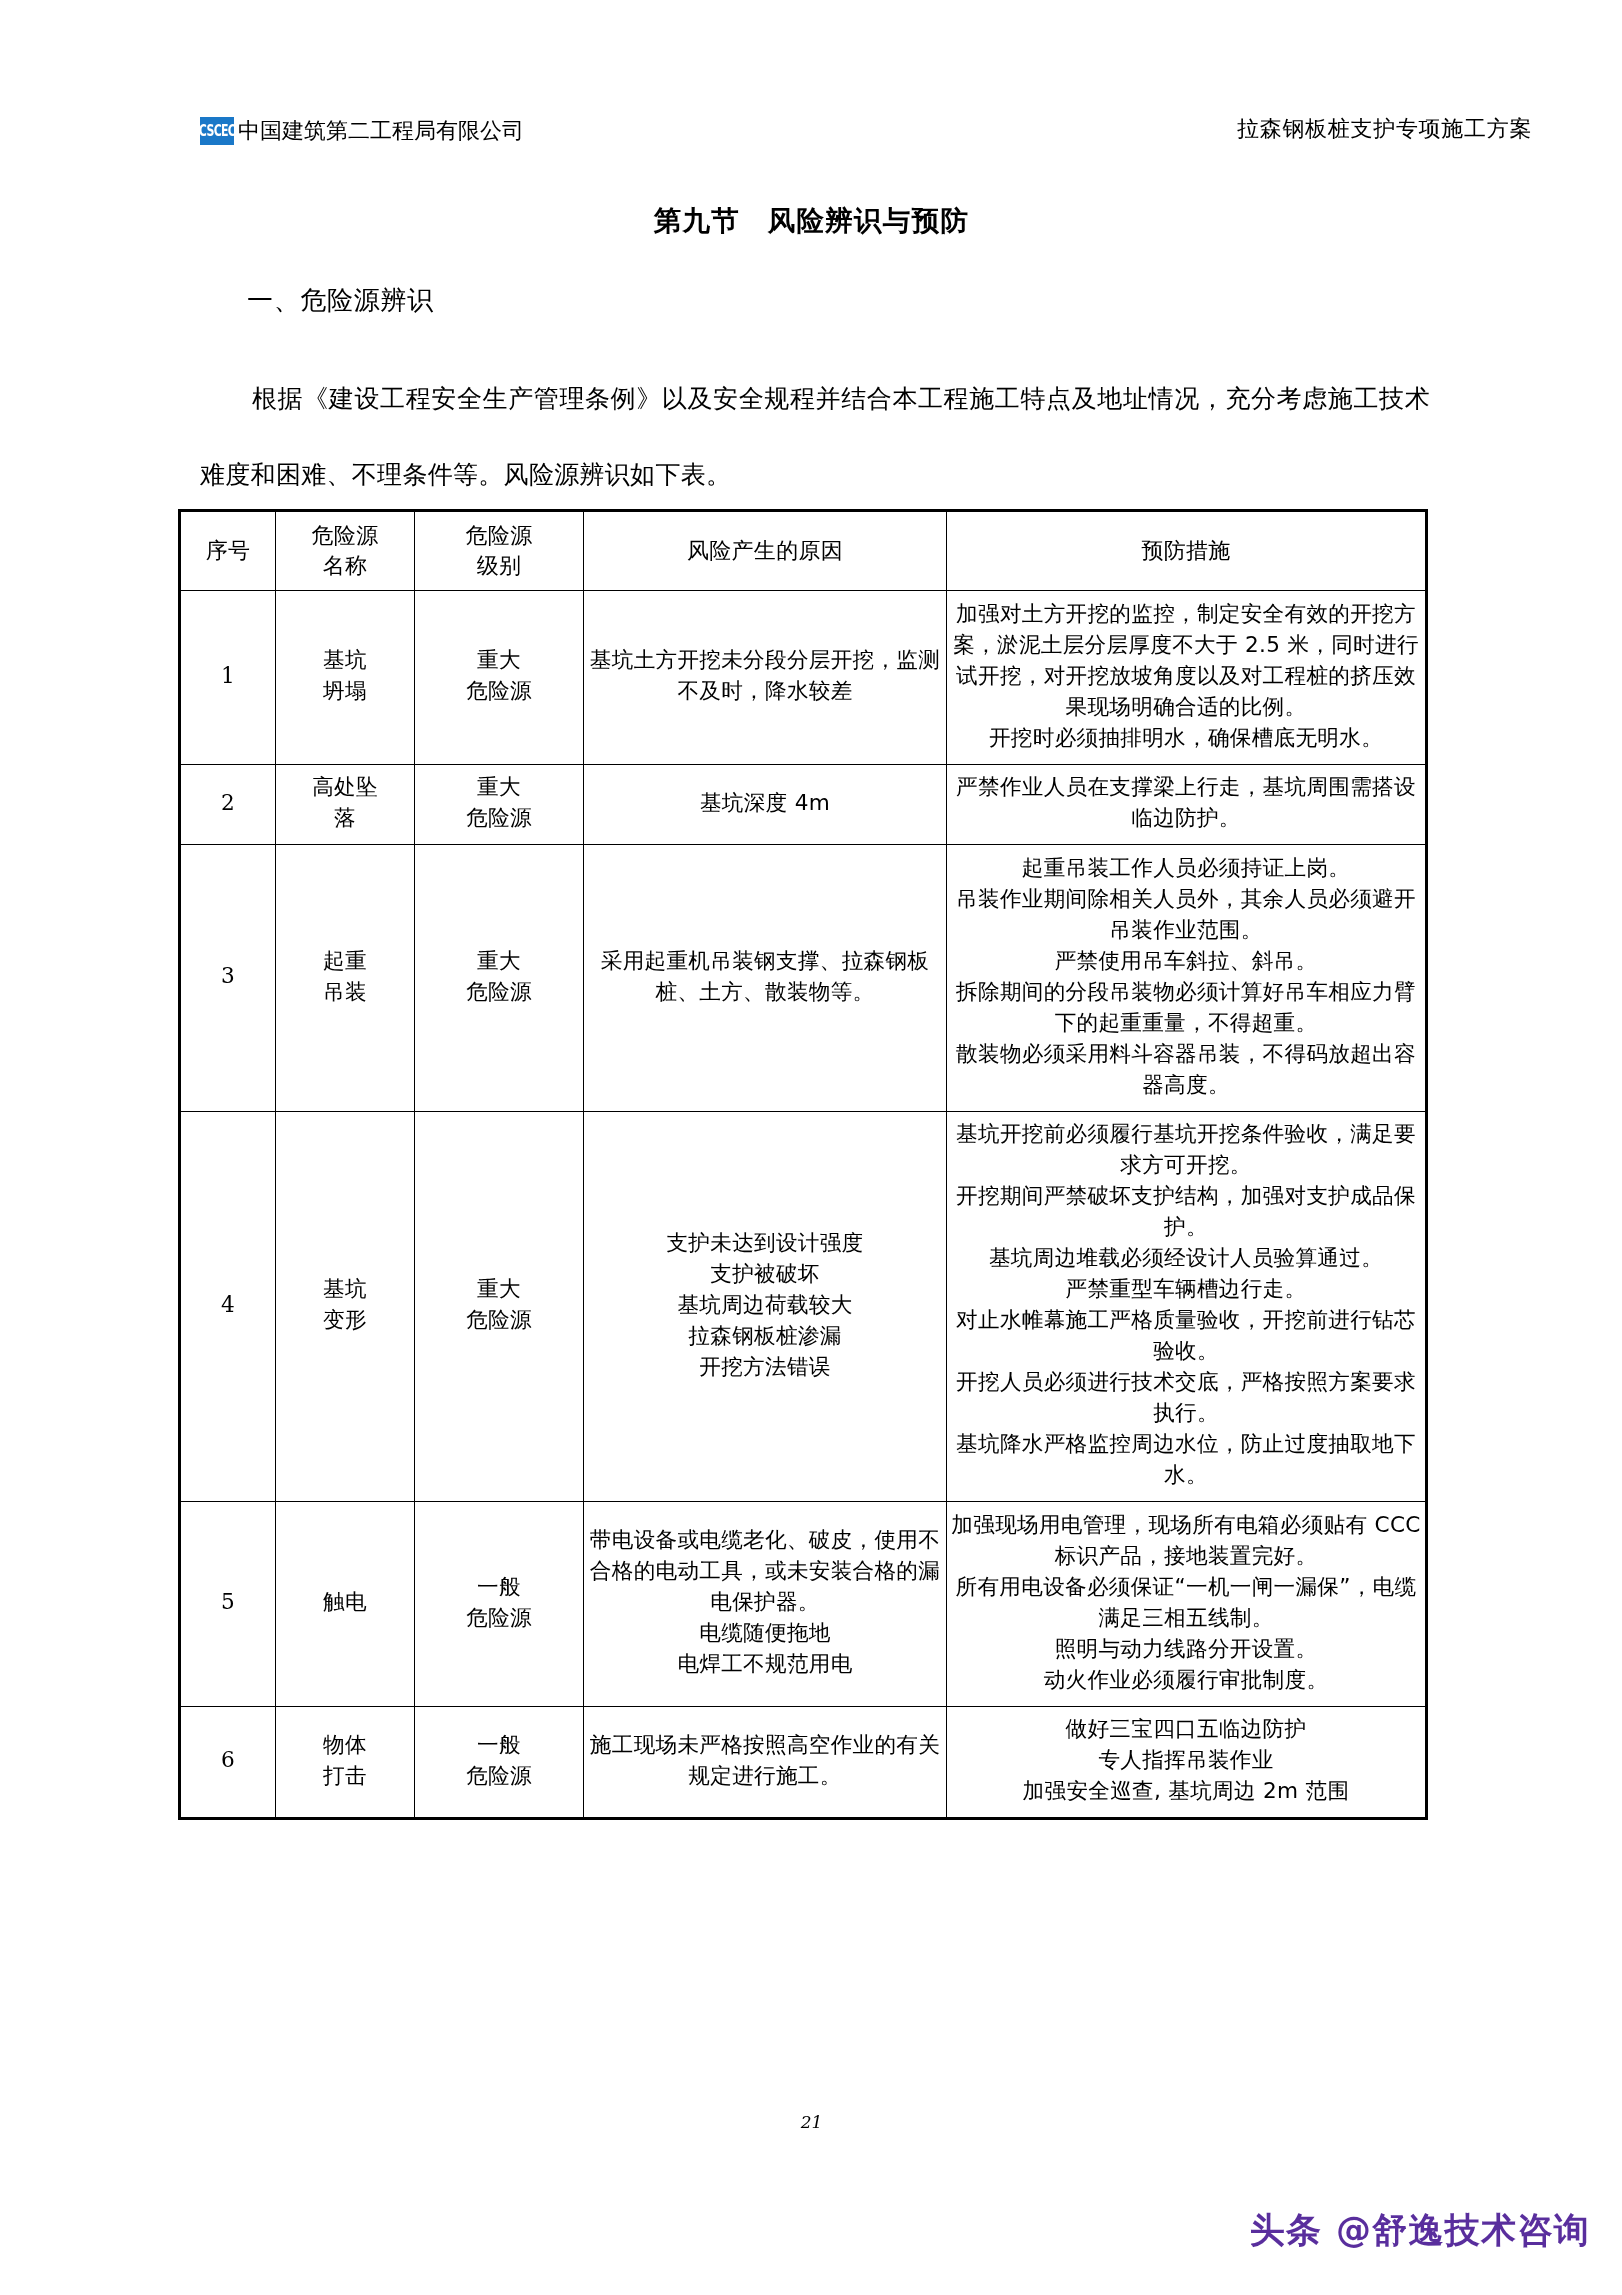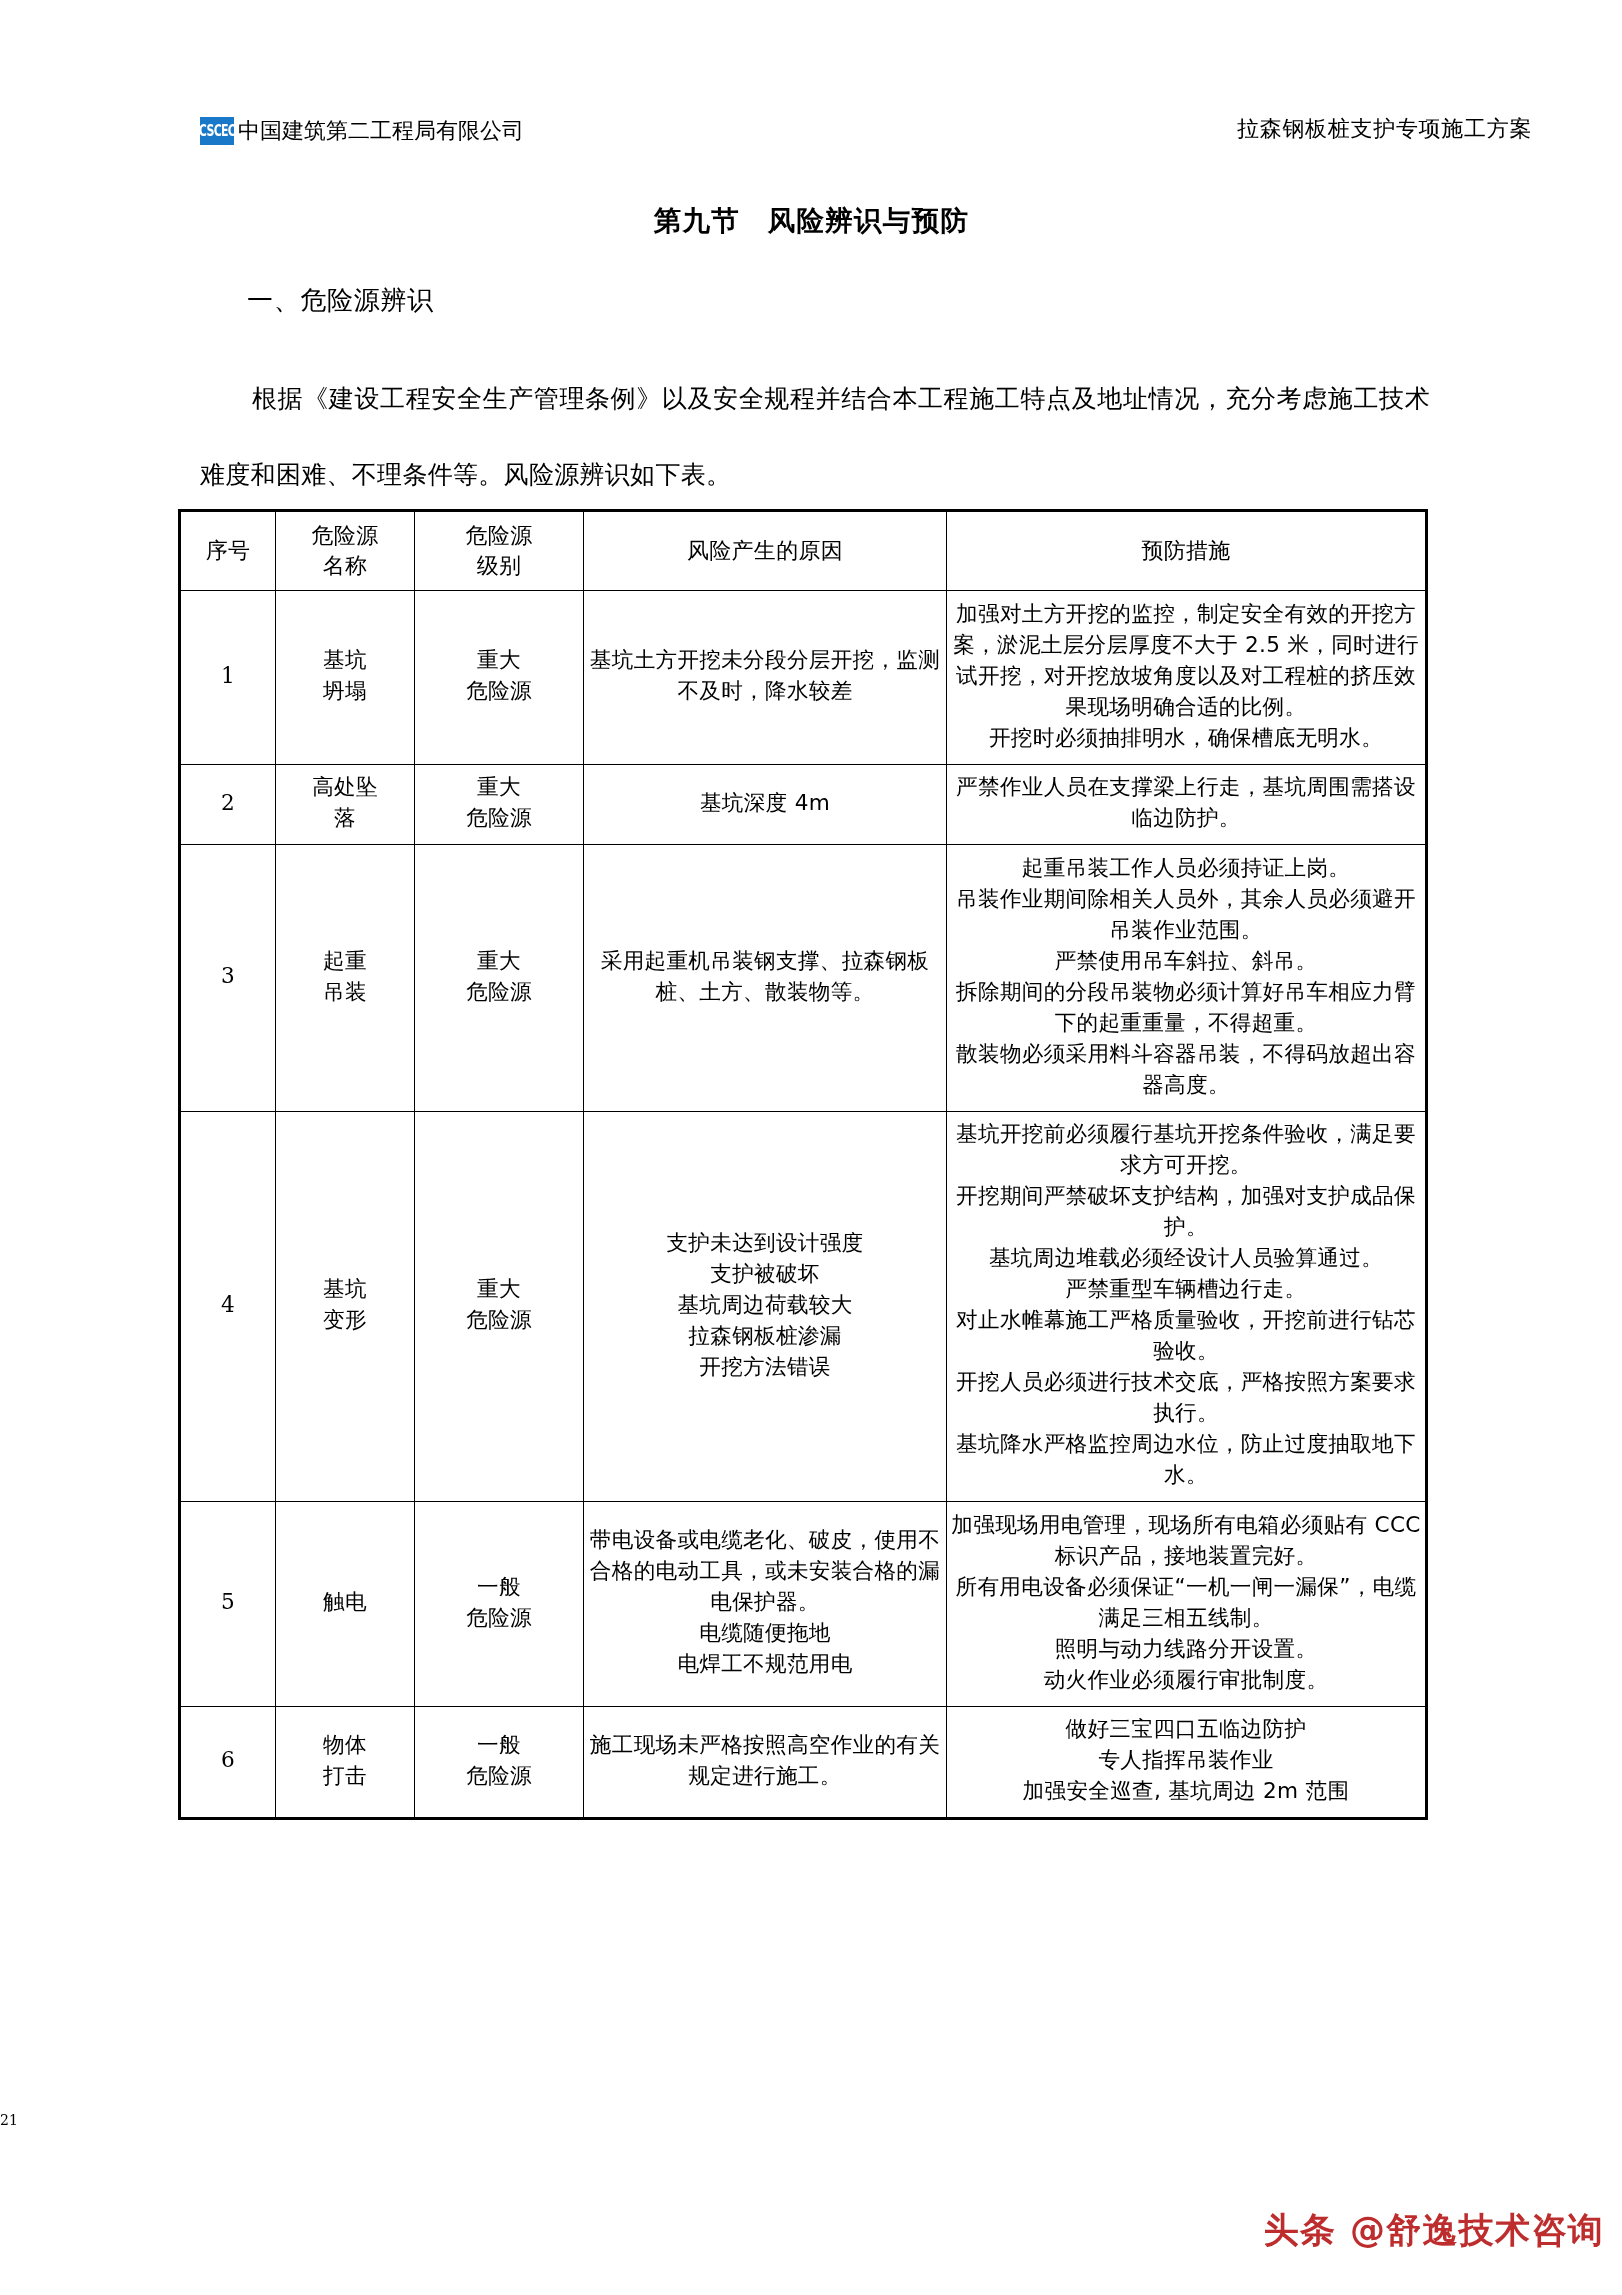--- a/index.html
+++ b/index.html
@@ -154,31 +154,33 @@
   .side-thick-r { border-right-width: 3.3px !important; }
 
   .num-cell { font-size: 23.6px; font-family: "DejaVu Serif", "Liberation Serif", serif; }
 
   
   .page-number {
     position: absolute;
     top: 2112px;
     left: 0;
     width: 100%;
-    font-size: 14px;
+    text-align: center;
+    font-size: 17px;
     font-family: "DejaVu Serif", "Liberation Serif", serif;
+    font-style: italic;
   }
 
   .watermark {
     position: absolute;
     top: 2207px;
-    right: 19px;
+    right: 33px;
     font-size: 35px;
     font-weight: bold;
-    color: #b91c1c;
+    color: #4c1d95;
     letter-spacing: 1.3px;
     opacity: 0.92;
     white-space: nowrap;
   }
 </style>
 </head>
 <body>
 
 <div class="page">
 

